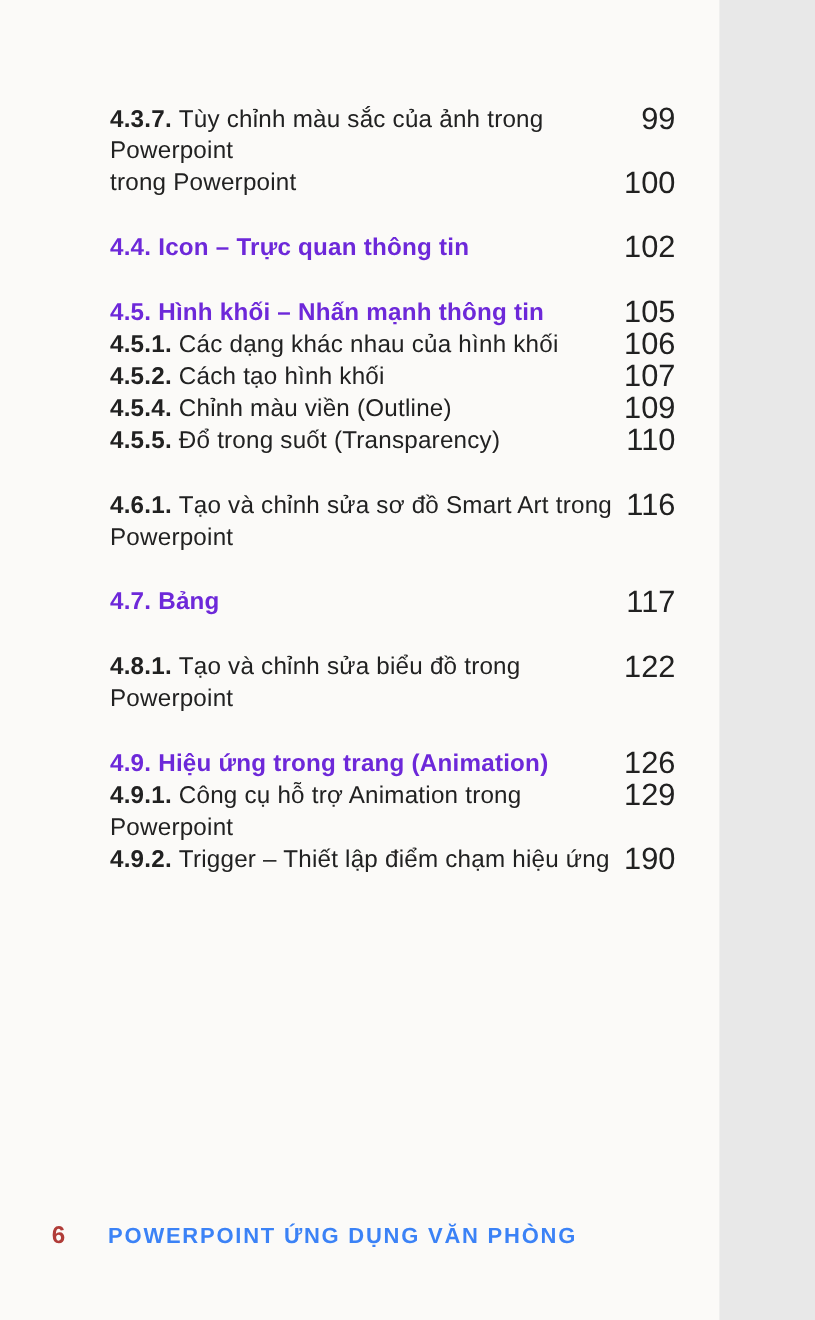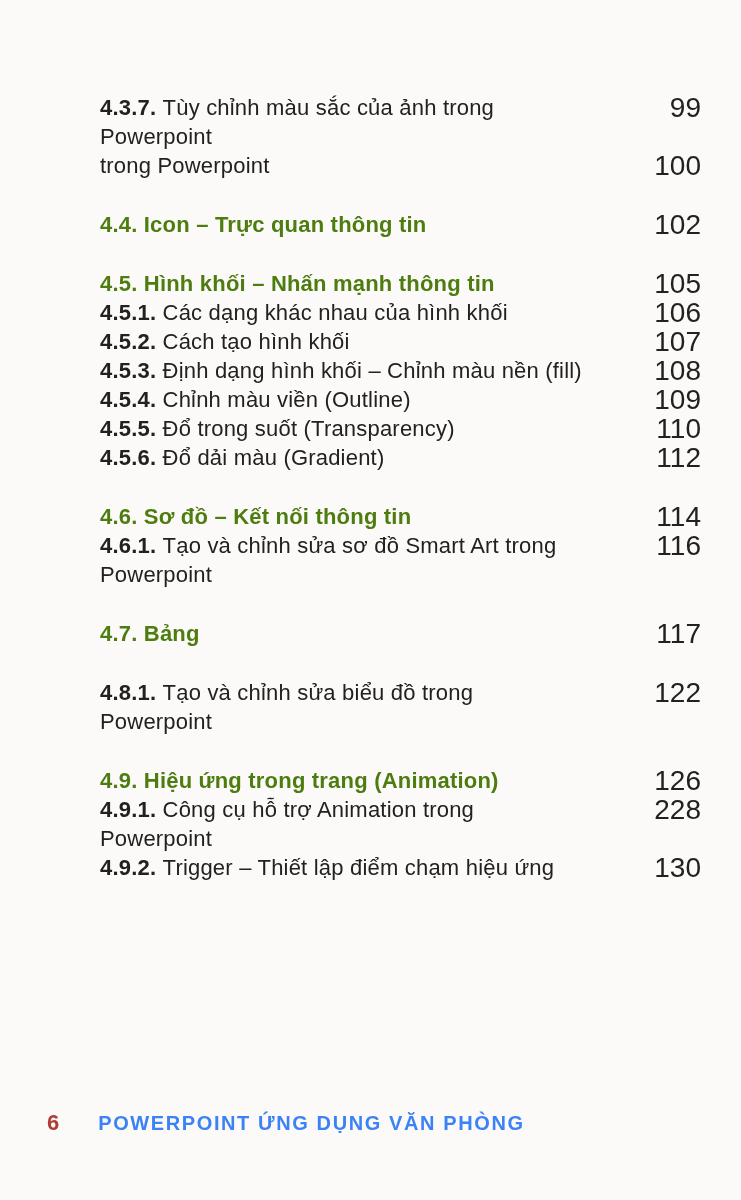--- a/index.html
+++ b/index.html
@@ -2,21 +2,21 @@
 <html><head>
 <meta charset="utf-8">
 <style>
   html, body {
     margin: 0;
     padding: 0;
     background: #e8e8e8;
   }
   .page {
     position: relative;
-    width: 741px;
+    width: 654px;
     height: 1200px;
     background: #fbfaf8;
     overflow: hidden;
     font-family: "Liberation Sans", sans-serif;
     -webkit-font-smoothing: antialiased;
   }
   .toc {
     position: absolute;
     top: 93px;
     left: 100px;
@@ -39,21 +39,21 @@
   .entry-page {
     width: 48px;
     text-align: right;
     font-size: 28px;
     line-height: 29px;
     color: #212121;
     flex: none;
   }
   .entry.section .entry-text {
     font-weight: bold;
-    color: #4d7c0f;
+    color: #6d28d9;
   }
   .spacer {
     height: 30px;
   }
   .footer {
     position: absolute;
     left: 47px;
     top: 1110px;
     display: flex;
     align-items: baseline;
@@ -111,49 +111,31 @@
         <div class="entry-page">106</div>
       </div>
       <div class="entry">
         <div class="entry-text">
           <div><span class="num">4.5.2. </span>Cách tạo hình khối</div>
         </div>
         <div class="entry-page">107</div>
       </div>
       <div class="entry">
         <div class="entry-text">
-          <div><span class="num">4.5.3. </span>Định dạng hình khối – Chỉnh màu nền (fill)</div>
-        </div>
-        <div class="entry-page">108</div>
-      </div>
-      <div class="entry">
-        <div class="entry-text">
           <div><span class="num">4.5.4. </span>Chỉnh màu viền (Outline)</div>
         </div>
         <div class="entry-page">109</div>
       </div>
       <div class="entry">
         <div class="entry-text">
           <div><span class="num">4.5.5. </span>Đổ trong suốt (Transparency)</div>
         </div>
         <div class="entry-page">110</div>
       </div>
-      <div class="entry">
-        <div class="entry-text">
-          <div><span class="num">4.5.6. </span>Đổ dải màu (Gradient)</div>
-        </div>
-        <div class="entry-page">112</div>
-      </div>
       <div class="spacer"></div>
-      <div class="entry section">
-        <div class="entry-text">
-          <div><span class="num">4.6. </span>Sơ đồ – Kết nối thông tin</div>
-        </div>
-        <div class="entry-page">114</div>
-      </div>
       <div class="entry">
         <div class="entry-text">
           <div><span class="num">4.6.1. </span>Tạo và chỉnh sửa sơ đồ Smart Art trong</div>
           <div>Powerpoint</div>
         </div>
         <div class="entry-page">116</div>
       </div>
       <div class="spacer"></div>
       <div class="entry section">
         <div class="entry-text">
@@ -174,27 +156,27 @@
         <div class="entry-text">
           <div><span class="num">4.9. </span>Hiệu ứng trong trang (Animation)</div>
         </div>
         <div class="entry-page">126</div>
       </div>
       <div class="entry">
         <div class="entry-text">
           <div><span class="num">4.9.1. </span>Công cụ hỗ trợ Animation trong</div>
           <div>Powerpoint</div>
         </div>
-        <div class="entry-page">228</div>
+        <div class="entry-page">129</div>
       </div>
       <div class="entry">
         <div class="entry-text">
           <div><span class="num">4.9.2. </span>Trigger – Thiết lập điểm chạm hiệu ứng</div>
         </div>
-        <div class="entry-page">130</div>
+        <div class="entry-page">190</div>
       </div>
       <div class="spacer"></div>
     </div>
 
   <div class="footer">
     <span class="folio">6</span>
     <span class="book-title">POWERPOINT ỨNG DỤNG VĂN PHÒNG</span>
   </div>
 
 </div>

